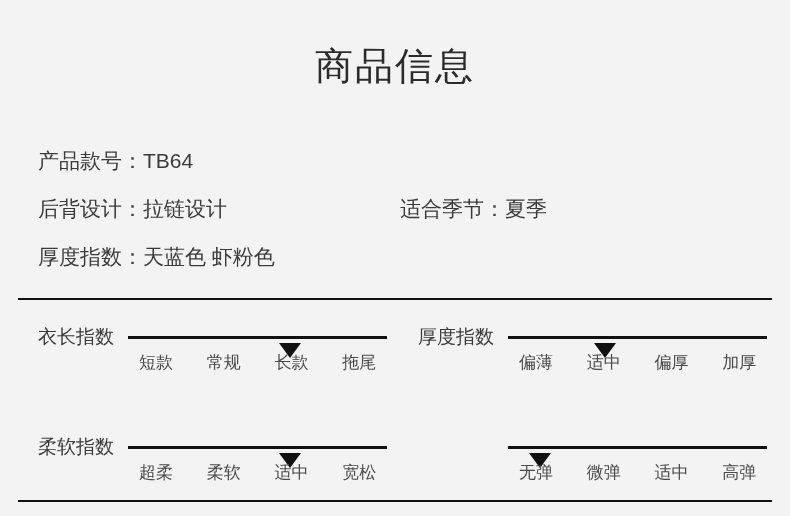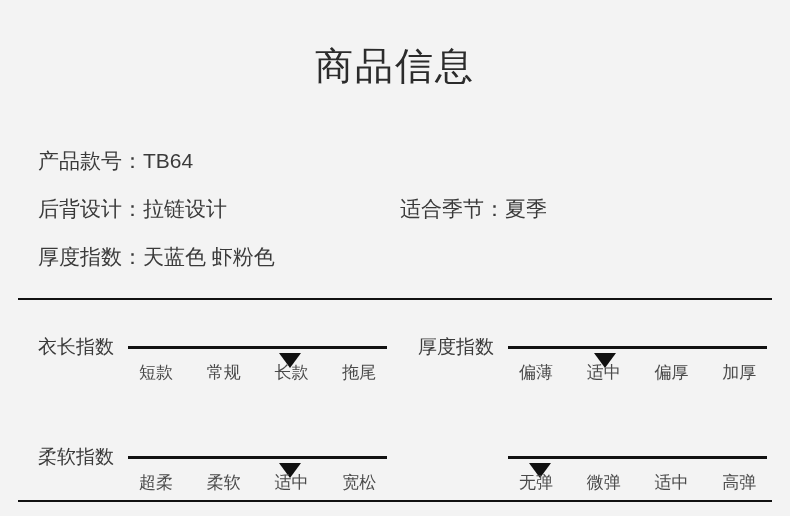--- a/index.html
+++ b/index.html
@@ -76,21 +76,21 @@
     left: 0;
     top: 315px;
     width: 790px;
   }
   .idx-row {
     position: relative;
     height: 110px;
   }
   .idx-item {
     position: absolute;
-    top: 16px;
+    top: 6px;
     width: 375px;
     height: 70px;
   }
   .idx-item.col-left  { left: 20px; }
   .idx-item.col-right { left: 400px; }
 
   .idx-name {
     position: absolute;
     left: 18px;
     top: 3px;

